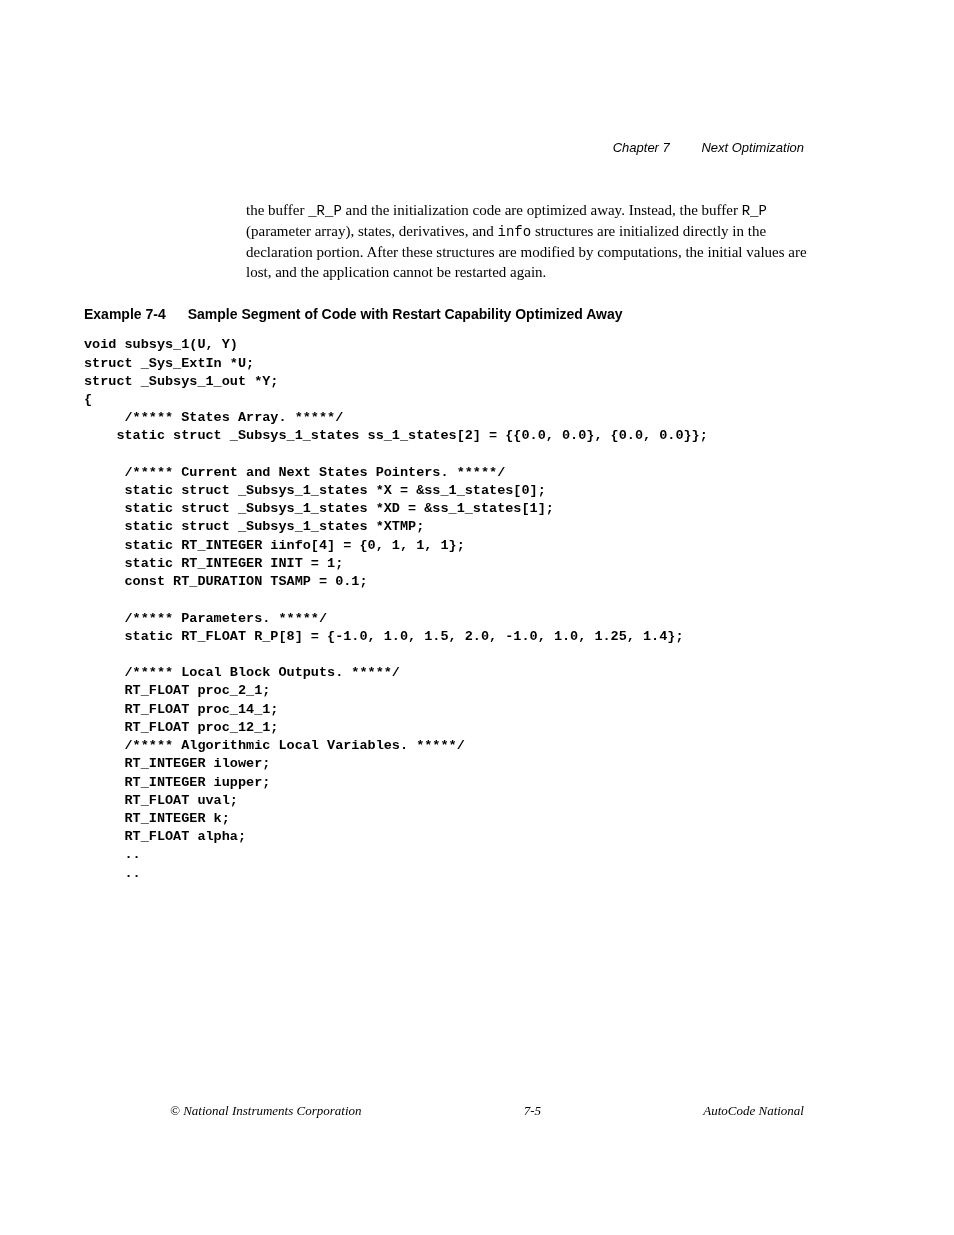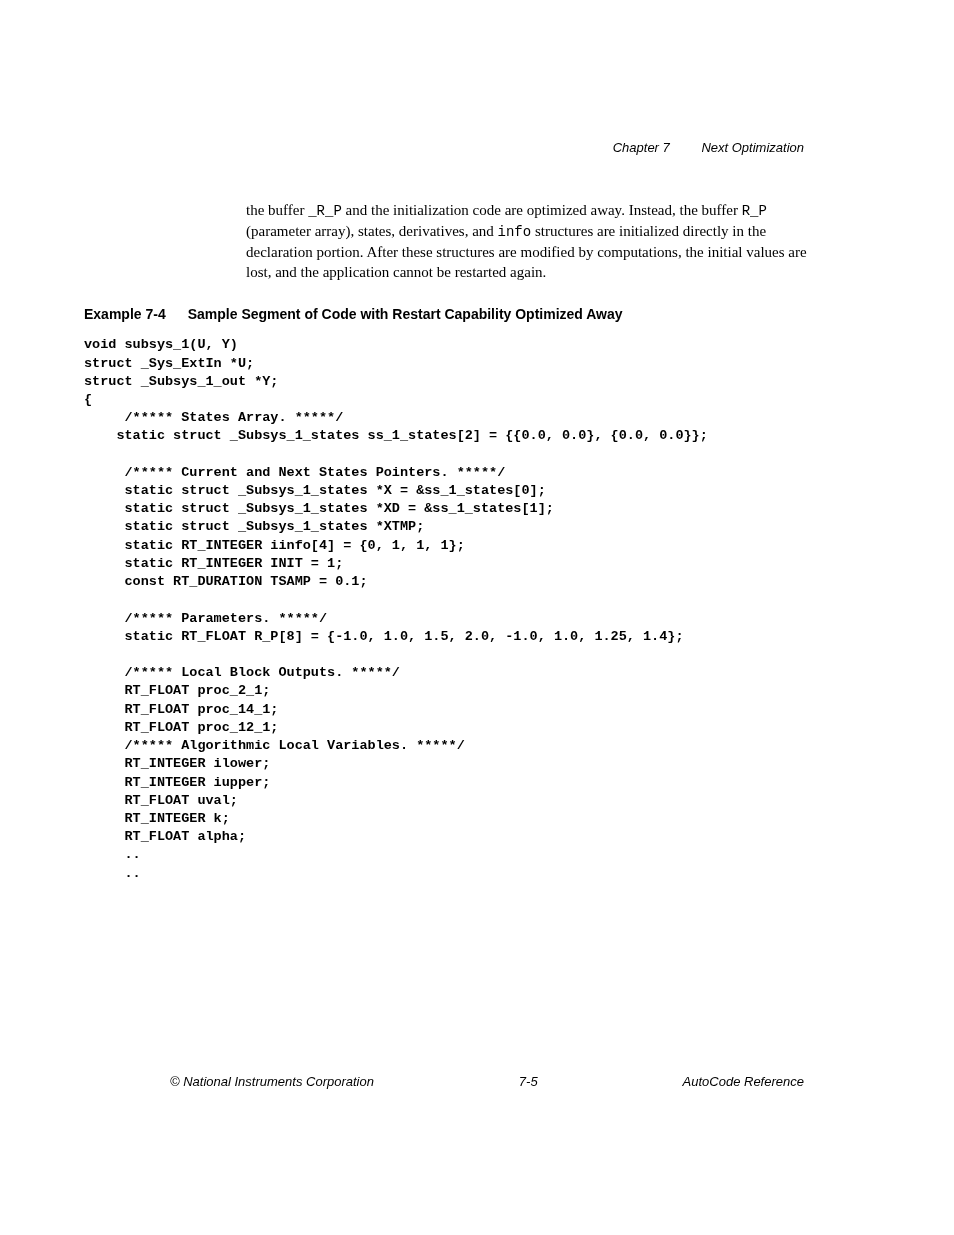--- a/index.html
+++ b/index.html
@@ -50,26 +50,26 @@
   .code-block {
     margin-top: 14px;
     font-family: "Courier New", Courier, monospace;
     font-size: 13.5px;
     font-weight: bold;
     line-height: 1.35;
     white-space: pre;
   }
   .footer {
     position: absolute;
-    bottom: 146px;
+    bottom: 116px;
     left: 170px;
     right: 150px;
     font-style: italic;
     font-size: 13px;
-    font-family: Liberation Sans, sans-serif;
+    font-family: Liberation Serif, serif;
     display: flex;
     justify-content: space-between;
   }
   .footer .page-num {
     font-style: italic;
   }
 </style>
 </head>
 <body>
 
@@ -117,14 +117,14 @@
      RT_INTEGER k;
      RT_FLOAT alpha;
      ..
      ..</div>
 
 </div>
 
 <div class="footer">
   <span>© National Instruments Corporation</span>
   <span class="page-num">7-5</span>
-  <span>AutoCode Reference</span>
+  <span>AutoCode National</span>
 </div>
 
 </body></html>

